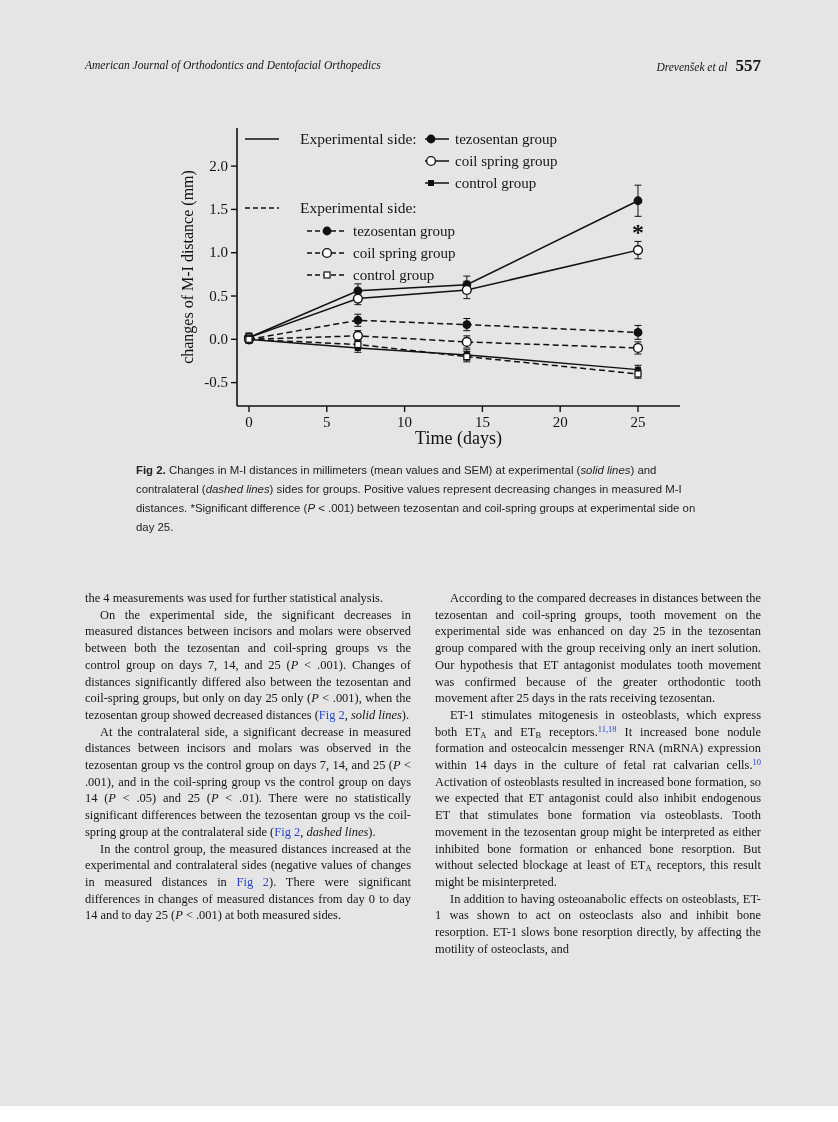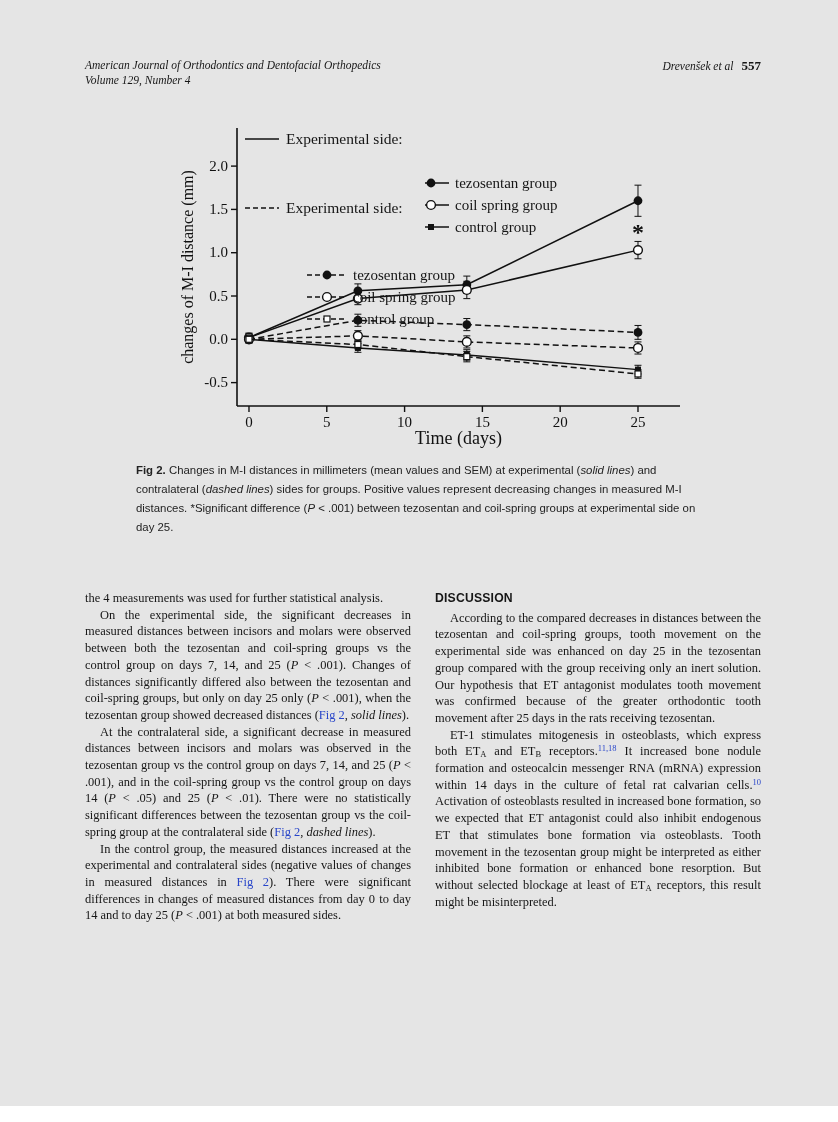--- a/index.html
+++ b/index.html
@@ -8,31 +8,31 @@
     position: relative; width: 838px; height: 1106px; background: #e5e5e5;
     font-family: "Liberation Serif", serif; color: var(--text-color, #161616);
     overflow: hidden;
   }
   .header {
     position: absolute; left: 85px; top: 58px; width: 676px;
     display: flex; justify-content: space-between; align-items: flex-start;
     font-size: 11.5px; font-style: italic; line-height: 15px;
   }
   .header-right { white-space: nowrap; }
-  .header .pageno { font-style: normal; font-weight: bold; font-size: 13px; margin-left: 8px; }
+  .header .pageno { font-style: normal; font-weight: bold; font-size: 17px; margin-left: 8px; }
 
   .figure { position: absolute; left: 178px; top: 116px; width: 520px; height: 340px; }
   #chart-svg { display: block; }
   #chart-svg text { font-family: "Liberation Serif", serif; fill: #111; }
 
   .legend { position: absolute; left: 0; top: 0; width: 100%; height: 100%; }
-  .leg-title { position: absolute; display: flex; align-items: center; gap: 6px; font-size: 15.5px; height: 22px; white-space: nowrap; }
+  .leg-title { position: absolute; display: flex; align-items: center; gap: 20px; font-size: 15.5px; height: 22px; white-space: nowrap; }
   .exp-title { left: 66px; top: 12px; }
   .contra-title { left: 66px; top: 81px; }
-  .leg-entries { position: absolute; display: flex; flex-direction: column; margin-top: 44px; }
+  .leg-entries { position: absolute; display: flex; flex-direction: column; }
   .exp-entries { left: 246px; top: 12px; }
   .contra-entries { left: 128px; top: 104px; }
   .leg-row { display: flex; align-items: center; gap: 5px; height: 22px; font-size: 15px; white-space: nowrap; }
 
   .caption {
     position: absolute; left: 136px; top: 461px; width: 577px;
     font-family: "Liberation Sans", sans-serif; font-size: 11.4px; line-height: 19px; color: #222;
   }
 
   .columns { position: absolute; left: 85px; top: 590px; width: 676px; display: flex; gap: 24px; }
@@ -49,21 +49,20 @@
   sub { vertical-align: -2px; }
 </style>
 </head>
 <body>
 
 <div class="page">
 
   <div class="header">
     <div class="header-left">
       <div>American Journal of Orthodontics and Dentofacial Orthopedics</div>
-      <div>Volume 129, Number 4</div>
     </div>
     <div class="header-right">
       <span>Drevenšek et al</span><span class="pageno">557</span>
     </div>
   </div>
 
   <div class="figure">
     <svg id="chart-svg" width="520" height="340" viewBox="0 0 520 340">
         <line x1="59" y1="290" x2="502" y2="290" stroke="#111" stroke-width="1.6"></line>
         <line x1="59" y1="290" x2="59" y2="12" stroke="#111" stroke-width="1.6"></line>
@@ -262,21 +261,21 @@
   <div class="caption" id="caption"><span style="font-weight: bold;">Fig 2.</span><span> Changes in M-I distances in millimeters (mean values and SEM) at experimental (</span><span style="font-style: italic;">solid lines</span><span>) and contralateral (</span><span style="font-style: italic;">dashed lines</span><span>) sides for groups. Positive values represent decreasing changes in measured M-I distances. *Significant difference (</span><span style="font-style: italic;">P</span><span> &lt; .001) between tezosentan and coil-spring groups at experimental side on day 25.</span></div>
 
   <div class="columns">
     <div class="col" id="left-col">
         <p class="para"><span>the 4 measurements was used for further statistical analysis.</span></p>
         <p class="para indent"><span>On the experimental side, the significant decreases in measured distances between incisors and molars were observed between both the tezosentan and coil-spring groups vs the control group on days 7, 14, and 25 (</span><span style="font-style: italic;">P</span><span> &lt; .001). Changes of distances significantly differed also between the tezosentan and coil-spring groups, but only on day 25 only (</span><span style="font-style: italic;">P</span><span> &lt; .001), when the tezosentan group showed decreased distances (</span><span class="blue">Fig 2</span><span>, </span><span style="font-style: italic;">solid lines</span><span>).</span></p>
         <p class="para indent"><span>At the contralateral side, a significant decrease in measured distances between incisors and molars was observed in the tezosentan group vs the control group on days 7, 14, and 25 (</span><span style="font-style: italic;">P</span><span> &lt; .001), and in the coil-spring group vs the control group on days 14 (</span><span style="font-style: italic;">P</span><span> &lt; .05) and 25 (</span><span style="font-style: italic;">P</span><span> &lt; .01). There were no statistically significant differences between the tezosentan group vs the coil-spring group at the contralateral side (</span><span class="blue">Fig 2</span><span>, </span><span style="font-style: italic;">dashed lines</span><span>).</span></p>
         <p class="para indent"><span>In the control group, the measured distances increased at the experimental and contralateral sides (negative values of changes in measured distances in </span><span class="blue">Fig 2</span><span>). There were significant differences in changes of measured distances from day 0 to day 14 and to day 25 (</span><span style="font-style: italic;">P</span><span> &lt; .001) at both measured sides.</span></p>
       </div>
     <div class="col">
-      <h3 class="sec-heading">DISCUSSION</h3>
       <div id="right-col-paras">
           <p class="para indent"><span>According to the compared decreases in distances between the tezosentan and coil-spring groups, tooth movement on the experimental side was enhanced on day 25 in the tezosentan group compared with the group receiving only an inert solution. Our hypothesis that ET antagonist modulates tooth movement was confirmed because of the greater orthodontic tooth movement after 25 days in the rats receiving tezosentan.</span></p>
           <p class="para indent"><span>ET-1 stimulates mitogenesis in osteoblasts, which express both ET</span><sub>A</sub><span> and ET</span><sub>B</sub><span> receptors.</span><sup class="blue">11,18</sup><span> It increased bone nodule formation and osteocalcin messenger RNA (mRNA) expression within 14 days in the culture of fetal rat calvarian cells.</span><sup class="blue">10</sup><span> Activation of osteoblasts resulted in increased bone formation, so we expected that ET antagonist could also inhibit endogenous ET that stimulates bone formation via osteoblasts. Tooth movement in the tezosentan group might be interpreted as either inhibited bone formation or enhanced bone resorption. But without selected blockage at least of ET</span><sub>A</sub><span> receptors, this result might be misinterpreted.</span></p>
+          <p class="para indent"><span>In addition to having osteoanabolic effects on osteoblasts, ET-1 was shown to act on osteoclasts also and inhibit bone resorption. ET-1 slows bone resorption directly, by affecting the motility of osteoclasts, and</span></p>
         </div>
     </div>
   </div>
 
 </div>
 
 </body></html>

